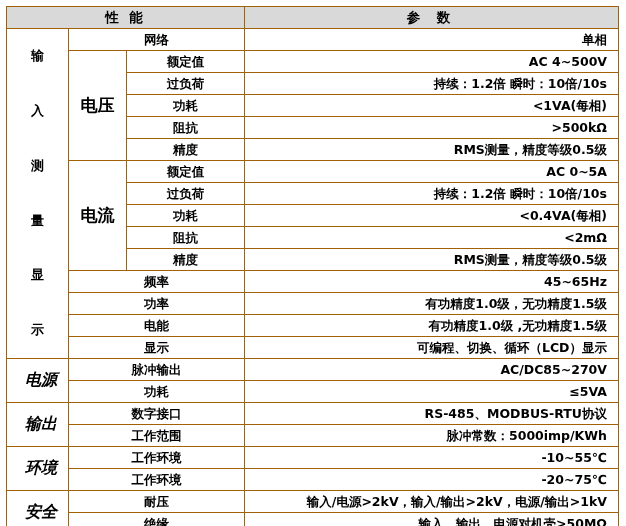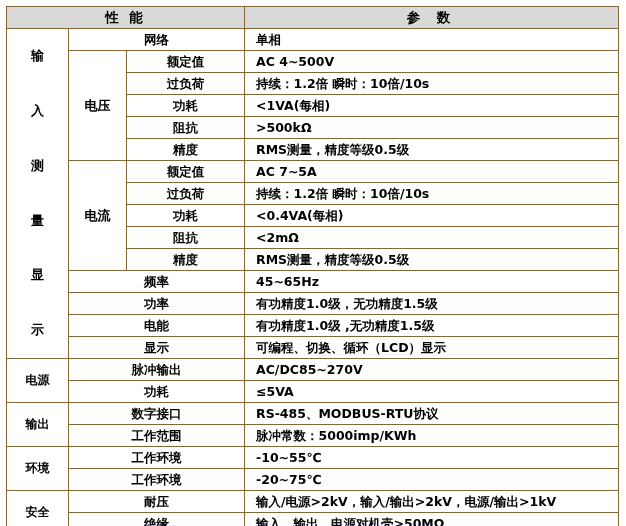--- a/index.html
+++ b/index.html
@@ -41,29 +41,30 @@
     background: #d9d9d9;
     text-align: center;
     font-size: 13.5px;
     letter-spacing: 3px;
     height: 22px;
   }
   .hdr-param {
     letter-spacing: 6px;
   }
   .ctr { text-align: center; margin-top: 28px; }
-  .lft { text-align: left; padding-left: 5px; }
+  .lft { text-align: right; padding-left: 5px; }
   .vert-label {
-    text-align: center;
-    font-size: 12px;
+    text-align: right;
+    font-size: 16px;
     letter-spacing: 0px;
+    font-style: italic;
   }
   .grp-label {
     text-align: center;
-    font-size: 13px;
+    font-size: 17px;
   }
   .sideband {
     text-align: center;
     font-size: 13px;
     padding: 0;
   }
   .sideband .stack {
     display: flex;
     flex-direction: column;
     justify-content: space-around;
@@ -129,21 +130,21 @@
         <td class="lft">&gt;500kΩ</td>
       </tr>
       <tr>
         <td class="ctr">精度</td>
         <td class="lft">RMS测量，精度等级0.5级</td>
       </tr>
 
       <tr>
         <td class="grp-label" rowspan="5">电流</td>
         <td class="ctr">额定值</td>
-        <td class="lft">AC 7~5A</td>
+        <td class="lft">AC 0~5A</td>
       </tr>
       <tr>
         <td class="ctr">过负荷</td>
         <td class="lft">持续：1.2倍   瞬时：10倍/10s</td>
       </tr>
       <tr>
         <td class="ctr">功耗</td>
         <td class="lft">&lt;0.4VA(每相)</td>
       </tr>
       <tr>

